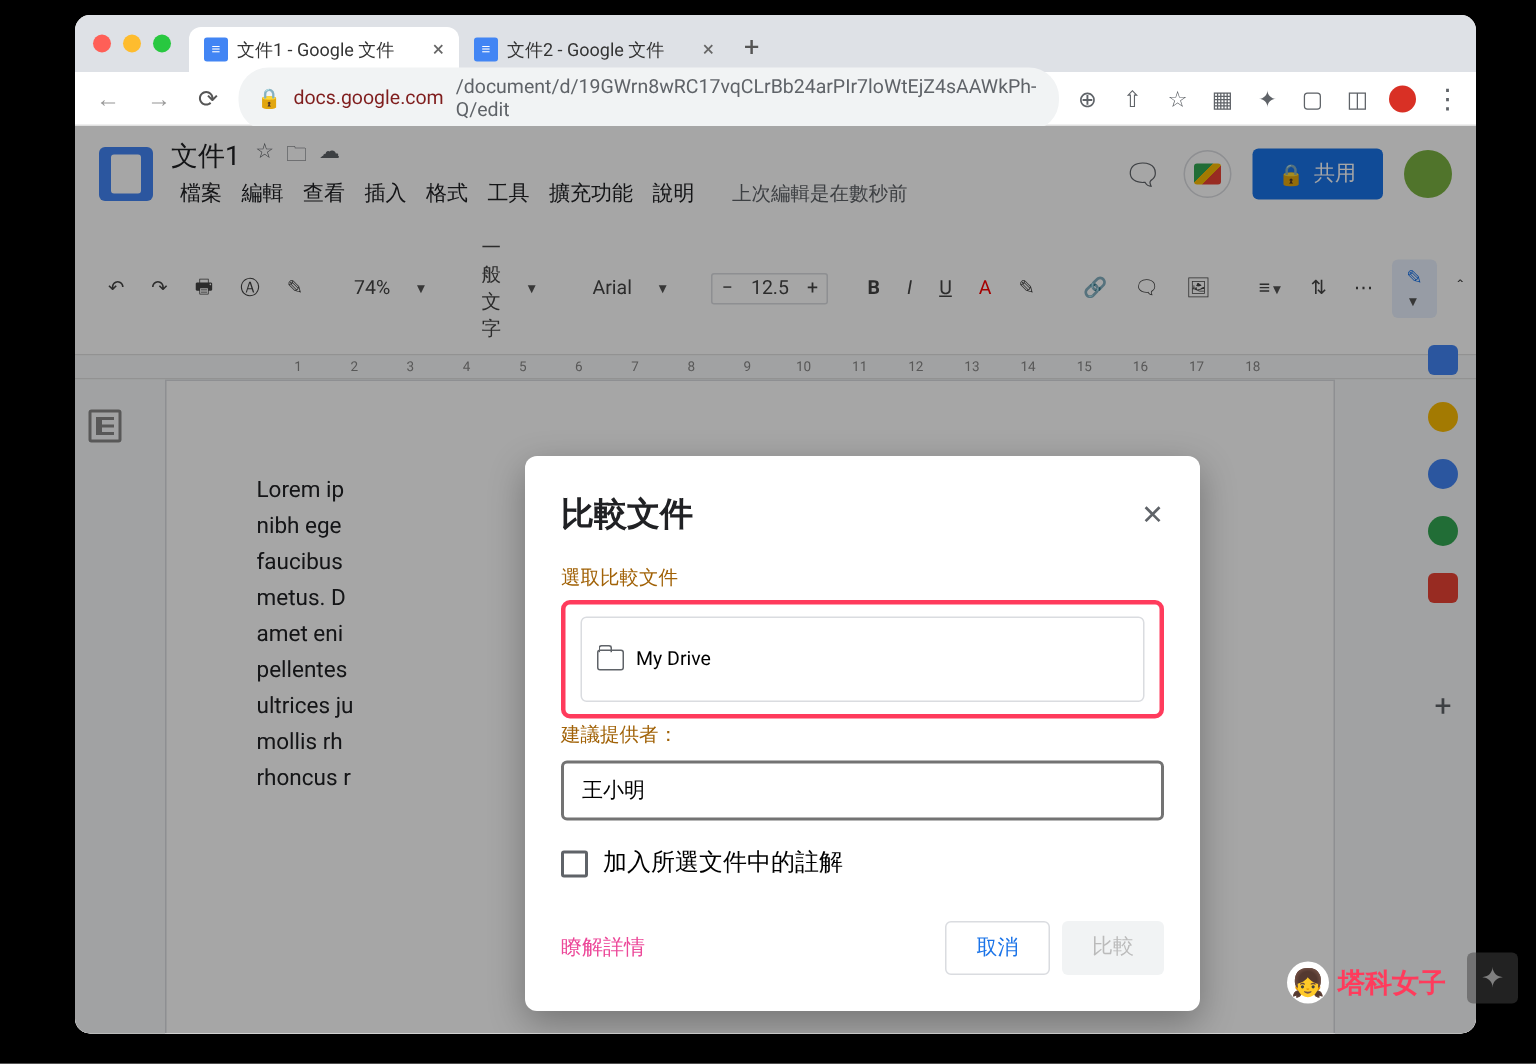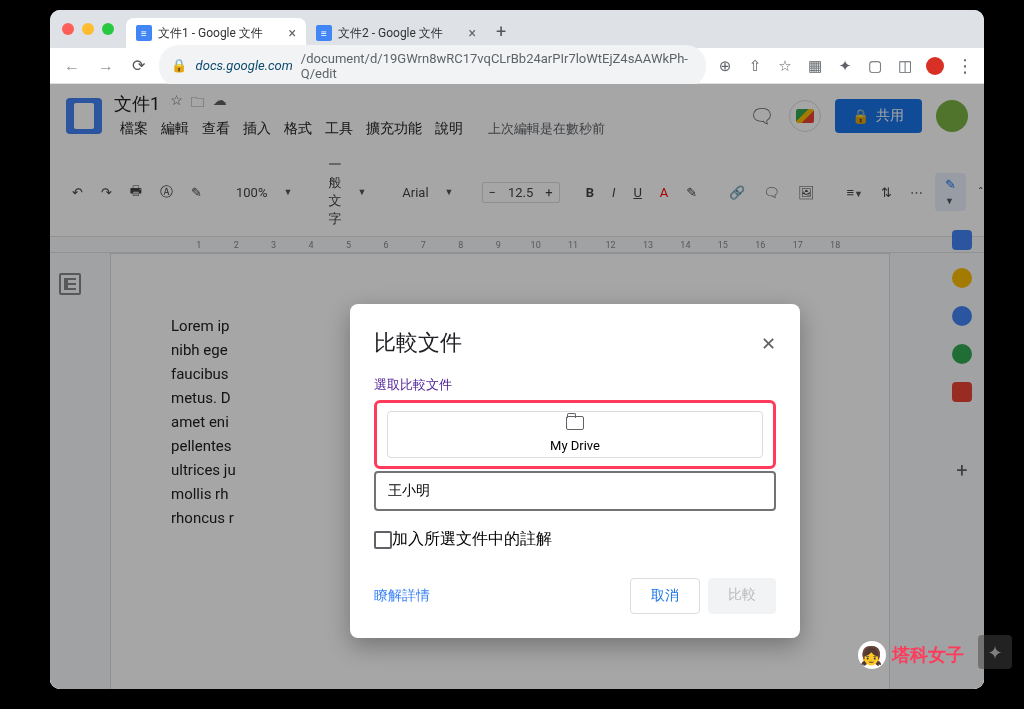--- a/index.html
+++ b/index.html
@@ -19,21 +19,21 @@
 .tab.inactive { background: transparent; }
 .tab-favicon { width: 16px; height: 16px; background: #4285f4; border-radius: 2px; display:flex; align-items:center; justify-content:center; color:#fff; font-size:10px; }
 .tab-close { margin-left: auto; color: #666; font-size: 14px; cursor: pointer; }
 .new-tab { padding: 6px 10px; font-size: 18px; color: #555; cursor:pointer; }
 
 .addressbar { height: 36px; background: #fff; display: flex; align-items: center; padding: 0 10px; gap: 10px; border-bottom: 1px solid #e0e0e0; }
 .nav-btn { color: #999; font-size: 16px; padding: 4px; }
 .nav-btn.active { color: #555; }
 .url-field { flex: 1; display: flex; align-items: center; gap: 8px; background: #f1f3f4; border-radius: 20px; padding: 6px 12px; font-size: 13px; color: #333; }
 .lock-icon { color: #666; }
-.url-domain { color: #0c4a6e; font-style: italic; }
+.url-domain { color: #7f1d1d; }
 .url-path { color: #5f6368; }
 .ext-icons { display: flex; gap: 12px; align-items: center; }
 .ext-icon { width: 18px; height: 18px; display:flex; align-items:center; justify-content:center; color:#5f6368; font-size:15px; }
 .ext-avatar { width:18px; height:18px; border-radius:50%; background:#d93025;}
 .menu-dots { font-size: 18px; color: #5f6368; }
 
 .docs-area { position: relative; height: calc(100% - 74px); background: #fff; }
 .docs-header { display: flex; align-items: center; padding: 8px 16px; gap: 12px; }
 .docs-logo { width: 36px; height: 36px; background: #4285f4; border-radius: 4px; display:flex; align-items:center; justify-content:center; }
 .docs-logo-inner { width: 20px; height: 26px; background:#fff; border-radius:2px; position:relative; }
@@ -70,32 +70,32 @@
 
 .page { background: #fff; width: 780px; margin-left: 20px; padding: 60px 60px; border: 1px solid #dadce0; font-size: 15px; line-height: 1.6; color: #202124; font-family: Arial; }
 
 .side-panel { position:absolute; right:0; top:130px; width:44px; display:flex; flex-direction:column; align-items:center; gap:18px; padding-top:16px; }
 .side-icon { width:20px; height:20px; border-radius:4px; }
 
 .overlay { position: absolute; inset: 0; background: rgba(0,0,0,0.35); }
 
 .dialog { position: absolute; top: 220px; left: 300px; width: 450px; background: #fff; border-radius: 8px; padding: 24px; box-shadow: 0 8px 24px rgba(0,0,0,0.3); }
 .dialog-header { display: flex; justify-content: space-between; align-items: center; margin-bottom: 18px; }
-.dialog-title { font-size: 22px; font-weight: 400; color: #202124; }
+.dialog-title { font-size: 22px; font-weight: 700; color: #202124; }
 .close-x { font-size: 18px; color: #5f6368; cursor:pointer; }
-.field-label { font-size: 13px; color: #4c1d95; margin-bottom: 6px; margin-top: 2px; }
+.field-label { font-size: 13px; color: #a16207; margin-bottom: 6px; margin-top: 2px; }
 .drive-field { border: 3px solid #ff3b5c; border-radius: 6px; padding: 8px 10px; display: flex; align-items: center; gap: 8px; }
-.drive-field-inner { border: 1px solid #dadce0; border-radius: 4px; padding: 4px 10px; display:flex; align-items:center; gap:8px; width:100%; font-size:13px;flex-direction:column; }
+.drive-field-inner { border: 1px solid #dadce0; border-radius: 4px; padding: 20px 10px; display:flex; align-items:center; gap:8px; width:100%; font-size:13px; }
 .folder-ico { width:18px; height:14px; border:1.5px solid #5f6368; border-radius:2px; position:relative; }
 .folder-ico::before { content:''; position:absolute; top:-4px; left:0; width:7px; height:4px; border:1.5px solid #5f6368; border-bottom:none; border-radius:2px 2px 0 0;}
 .text-input { border: 2px solid #737373; border-radius: 4px; padding: 10px 12px; font-size: 14px; width: 100%; margin-top:2px; }
-.checkbox-row { display: flex; align-items: center; gap: 0; margin-top: 18px; }
+.checkbox-row { display: flex; align-items: center; gap: 10px; margin-top: 18px; }
 .checkbox { width: 18px; height: 18px; border: 2px solid #5f6368; border-radius: 2px; }
 .dialog-footer { display: flex; justify-content: space-between; align-items: center; margin-top: 28px; }
-.learn-more { color: #3b82f6; font-size: 14px; font-weight: 500; }
+.learn-more { color: #ec4899; font-size: 14px; font-weight: 500; }
 .btn-group { display: flex; gap: 8px; justify-content: space-between; }
 .btn { padding: 8px 20px; border-radius: 4px; font-size: 14px; }
 .btn-cancel { color: #1a73e8; border:1px solid #dadce0; background:#fff; }
 .btn-disabled { color: #bbb; background: #f1f3f4; }
 
 .watermark { position:absolute; bottom:40px; right:60px; display:flex; align-items:center; gap:6px; color:#ff3b5c; font-size:18px; font-weight:600; }
 .wm-icon { width:28px; height:28px; background:#fff; border-radius:50%; display:flex; align-items:center; justify-content:center; font-size:18px;}
 .plus-box { position:absolute; bottom:40px; right:12px; width:34px; height:34px; background:#444; border-radius:4px; display:flex; align-items:center; justify-content:center; color:#fff; font-size:18px; opacity:0.5; }
 </style>
 </head>
@@ -186,21 +186,21 @@
     </div>
 
     <div class="docs-toolbar">
       <span class="tb-btn">↶</span>
       <span class="tb-btn">↷</span>
       <span class="tb-btn">🖶</span>
       <span class="tb-btn">Ⓐ</span>
       <span class="tb-btn">✎</span>
       <span class="tb-sep"></span>
       <span class="tb-dropdown">
-          <span>100%</span>
+          <span>74%</span>
           <span class="chev">▼</span>
         </span>
       <span class="tb-sep"></span>
       <span class="tb-dropdown">
           <span>一般文字</span>
           <span class="chev">▼</span>
         </span>
       <span class="tb-sep"></span>
       <span class="tb-dropdown">
           <span>Arial</span>
@@ -285,20 +285,21 @@
         <div class="dialog-title">比較文件</div>
         <div class="close-x">✕</div>
       </div>
       <div class="field-label">選取比較文件</div>
       <div class="drive-field">
         <div class="drive-field-inner">
           <div class="folder-ico"></div>
           <span>My Drive</span>
         </div>
       </div>
+      <div class="field-label">建議提供者：</div>
       <input class="text-input" value="王小明" style="">
       <div class="checkbox-row">
         <div class="checkbox"></div>
         <span>加入所選文件中的註解</span>
       </div>
       <div class="dialog-footer">
         <span class="learn-more">瞭解詳情</span>
         <div class="btn-group">
           <div class="btn btn-cancel">取消</div>
           <div class="btn btn-disabled">比較</div>

